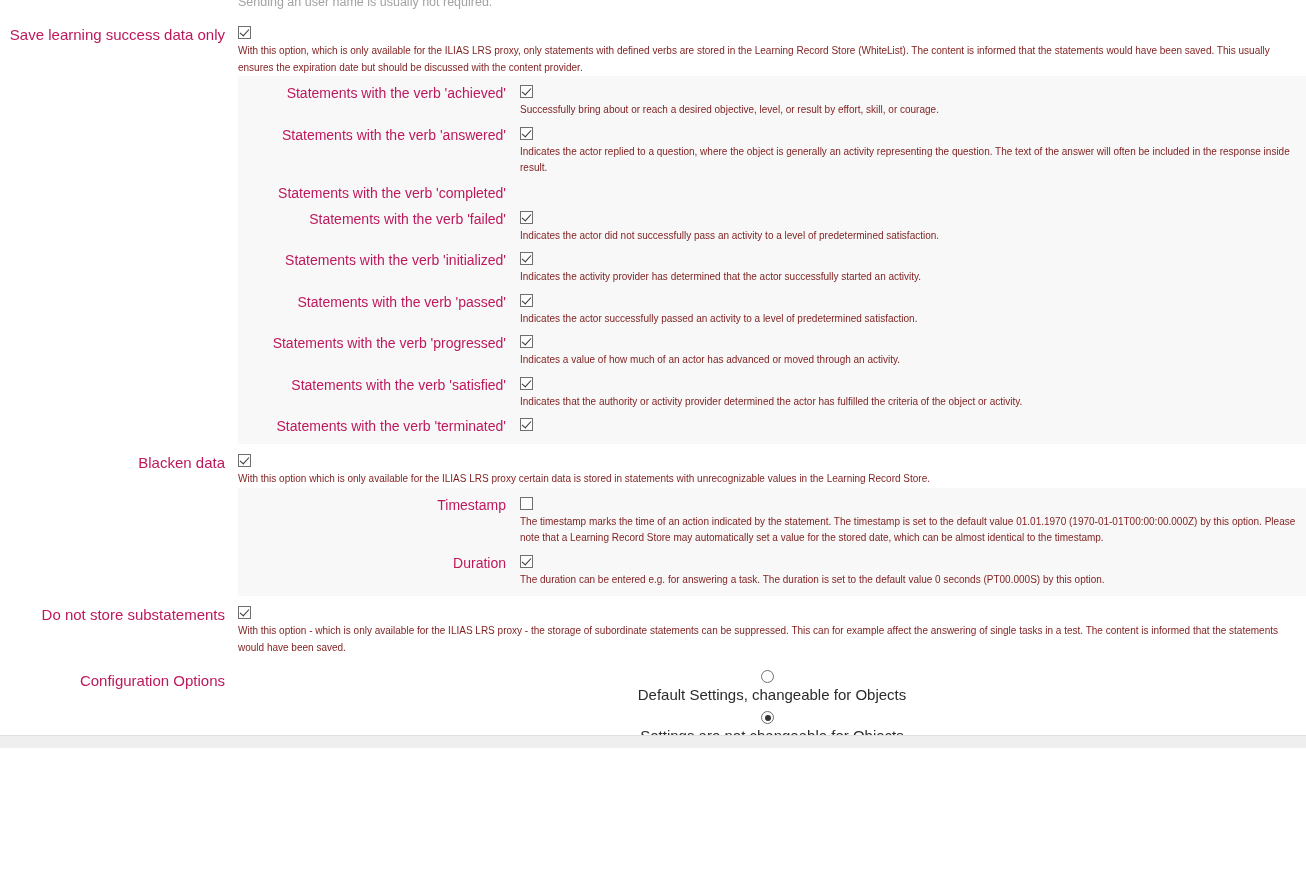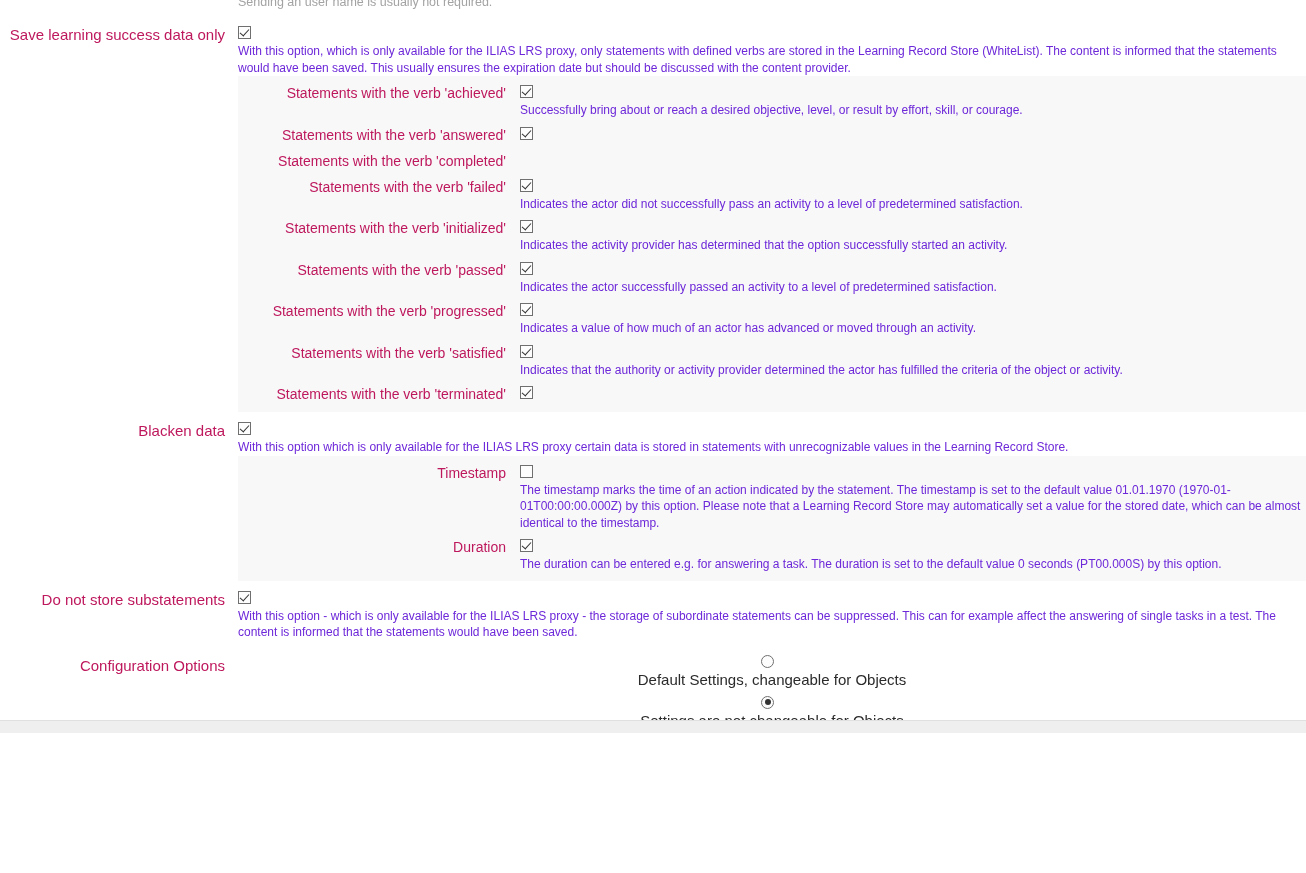--- a/index.html
+++ b/index.html
@@ -82,23 +82,23 @@
     position: absolute;
     left: 2.5px;
     top: 2.5px;
     width: 6px;
     height: 6px;
     border-radius: 50%;
     background: #333333;
   }
 
   .desc {
-    font-size: 12px;
+    font-size: 10px;
     line-height: 16.5px;
-    color: #6d28d9;
+    color: #7f1d1d;
     margin-top: 4px;
     max-width: 1062px;
   }
 
   .cbox-wrap { line-height: 0; padding-top: 2px; }
 
   
   .nested {
     background: #f8f8f8;
     margin-left: 238px;
@@ -182,40 +182,41 @@
       <div class="ctrl-col">
         <div class="cbox-wrap"><span class="cbox checked"></span></div>
         <div class="desc">Successfully bring about or reach a desired objective, level, or result by effort, skill, or courage.</div>
       </div>
     </div>
 
     <div class="row nrow">
       <div class="label-col">Statements with the verb 'answered'</div>
       <div class="ctrl-col">
         <div class="cbox-wrap"><span class="cbox checked"></span></div>
+        <div class="desc">Indicates the actor replied to a question, where the object is generally an activity representing the question. The text of the answer will often be included in the response inside result.</div>
       </div>
     </div>
 
     <div class="row nrow">
       <div class="label-col">Statements with the verb 'completed'</div>
     </div>
 
     <div class="row nrow">
       <div class="label-col">Statements with the verb 'failed'</div>
       <div class="ctrl-col">
         <div class="cbox-wrap"><span class="cbox checked"></span></div>
         <div class="desc">Indicates the actor did not successfully pass an activity to a level of predetermined satisfaction.</div>
       </div>
     </div>
 
     <div class="row nrow">
       <div class="label-col">Statements with the verb 'initialized'</div>
       <div class="ctrl-col">
         <div class="cbox-wrap"><span class="cbox checked"></span></div>
-        <div class="desc">Indicates the activity provider has determined that the option successfully started an activity.</div>
+        <div class="desc">Indicates the activity provider has determined that the actor successfully started an activity.</div>
       </div>
     </div>
 
     <div class="row nrow">
       <div class="label-col">Statements with the verb 'passed'</div>
       <div class="ctrl-col">
         <div class="cbox-wrap"><span class="cbox checked"></span></div>
         <div class="desc">Indicates the actor successfully passed an activity to a level of predetermined satisfaction.</div>
       </div>
     </div>

